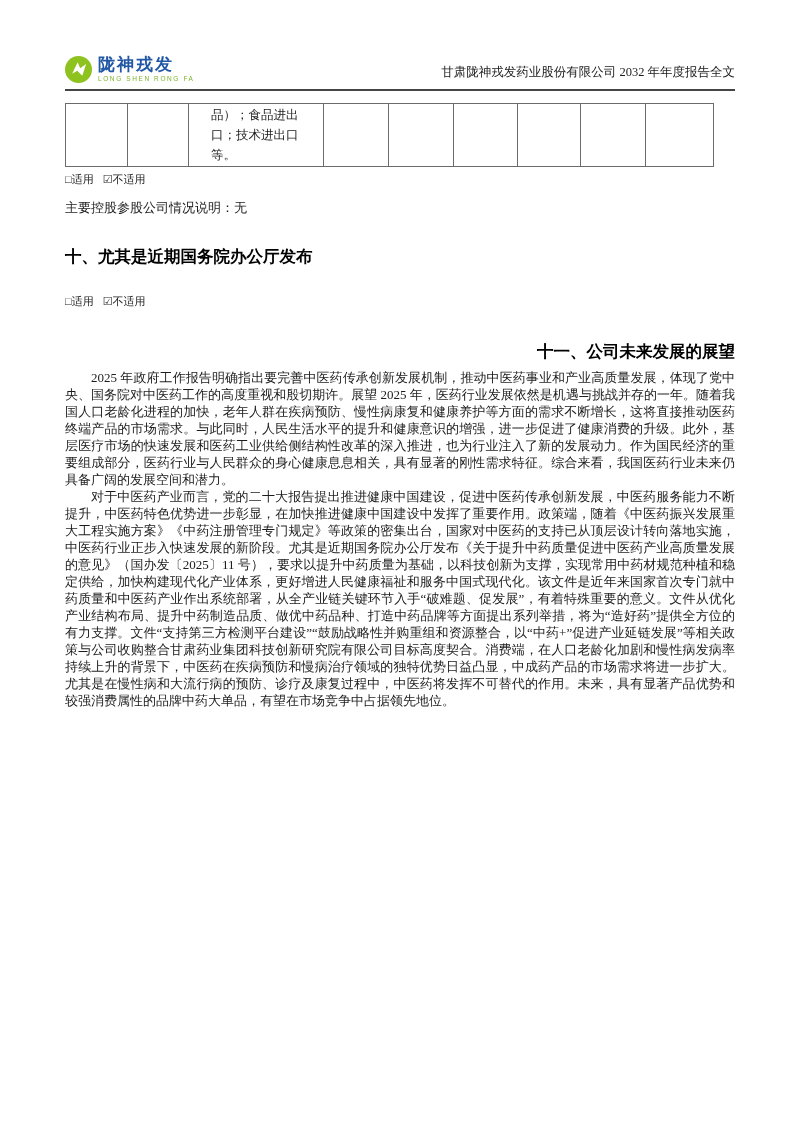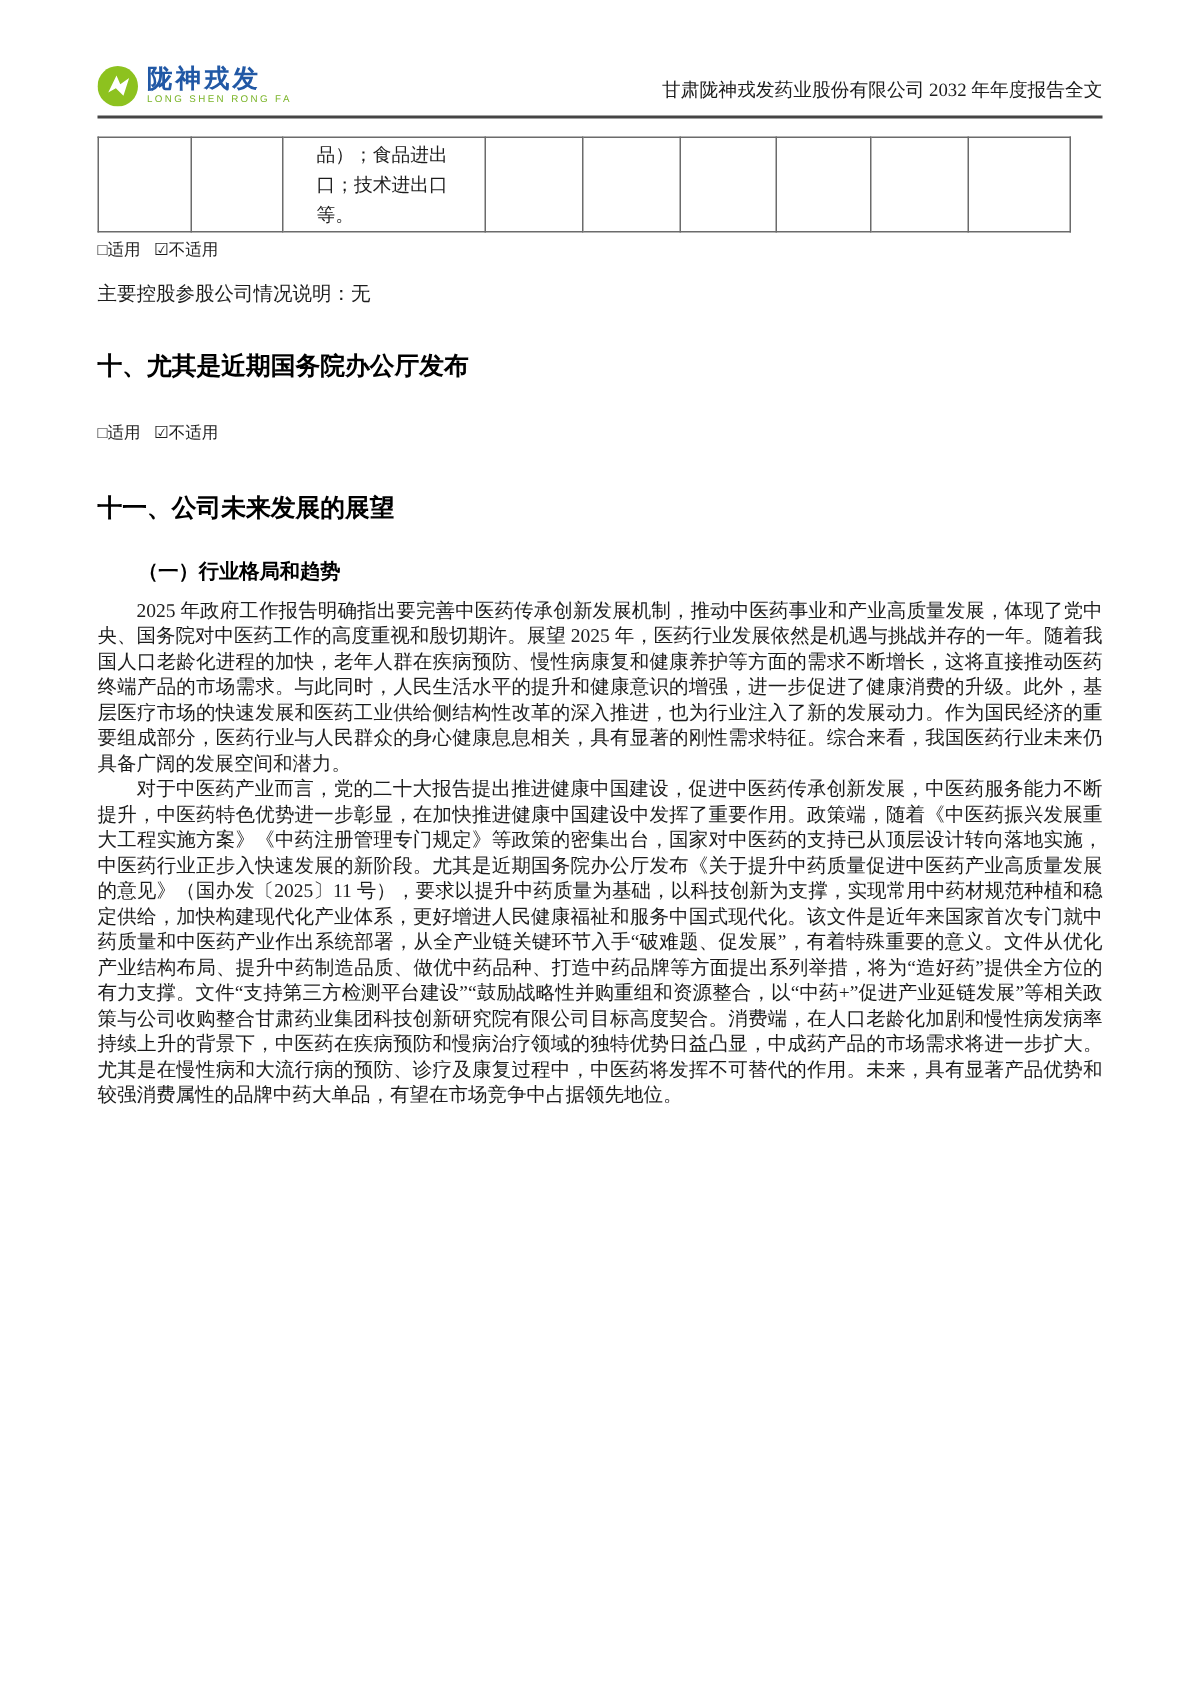--- a/index.html
+++ b/index.html
@@ -1,17 +1,17 @@
 <!DOCTYPE html>
 <html><head>
 <meta charset="utf-8">
 <style>
   html,body { margin:0; padding:0; background:#ffffff; }
   .page {
-    position:relative; width:793px; height:1008px; margin:0 auto;
+    position:relative; width:793px; height:1008px; margin:12px auto;
     background:#ffffff; overflow:hidden;
     font-family:"Liberation Serif","DejaVu Serif",serif;
     color:#1c1c1c;
   }
   .content { position:absolute; left:65px; top:0; width:670px; }
 
   
   .header {
     display:flex; justify-content:space-between; align-items:flex-end;
     padding-top:44px; padding-bottom:6px;
@@ -46,21 +46,21 @@
   .check-line .gap { display:inline-block; width:9px; }
   .mt2  { margin-top:2px; }
   .mt8  { margin-top:9px; }
 
   
   .h-major {
     font-family:"Liberation Sans","DejaVu Sans",sans-serif;
     font-weight:bold; font-size:16.5px; line-height:22px;
     margin-top:27px; color:#000;
   }
-  .h-major.second { margin-top:29px; }
+  .h-major.second { margin-top:29px;text-align:right; }
   .check-line.sec { margin-top:24px; }
   .h-sub {
     font-weight:bold; font-size:13.5px; line-height:20px;
     text-indent:2em; margin-top:21px; color:#000;
     font-family:"Liberation Sans","DejaVu Sans",sans-serif;
   }
 
   
   .body-text { margin-top:7px; }
   .body-text p {
@@ -127,21 +127,20 @@
     </div>
     <div class="line mt8">主要控股参股公司情况说明：无</div>
 
     <div class="h-major">十、尤其是近期国务院办公厅发布</div>
     <div class="check-line sec">
       <span>□适用</span><span class="gap"></span><span>☑不适用</span>
     </div>
 
     <div class="h-major second">十一、公司未来发展的展望</div>
 
-    <div class="h-sub">（一）行业格局和趋势</div>
     <div class="body-text">
       <p>2025 年政府工作报告明确指出要完善中医药传承创新发展机制，推动中医药事业和产业高质量发展，体现了党中央、国务院对中医药工作的高度重视和殷切期许。展望 2025 年，医药行业发展依然是机遇与挑战并存的一年。随着我国人口老龄化进程的加快，老年人群在疾病预防、慢性病康复和健康养护等方面的需求不断增长，这将直接推动医药终端产品的市场需求。与此同时，人民生活水平的提升和健康意识的增强，进一步促进了健康消费的升级。此外，基层医疗市场的快速发展和医药工业供给侧结构性改革的深入推进，也为行业注入了新的发展动力。作为国民经济的重要组成部分，医药行业与人民群众的身心健康息息相关，具有显著的刚性需求特征。综合来看，我国医药行业未来仍具备广阔的发展空间和潜力。</p>
       <p>对于中医药产业而言，党的二十大报告提出推进健康中国建设，促进中医药传承创新发展，中医药服务能力不断提升，中医药特色优势进一步彰显，在加快推进健康中国建设中发挥了重要作用。政策端，随着《中医药振兴发展重大工程实施方案》《中药注册管理专门规定》等政策的密集出台，国家对中医药的支持已从顶层设计转向落地实施，中医药行业正步入快速发展的新阶段。尤其是近期国务院办公厅发布《关于提升中药质量促进中医药产业高质量发展的意见》（国办发〔2025〕11 号），要求以提升中药质量为基础，以科技创新为支撑，实现常用中药材规范种植和稳定供给，加快构建现代化产业体系，更好增进人民健康福祉和服务中国式现代化。该文件是近年来国家首次专门就中药质量和中医药产业作出系统部署，从全产业链关键环节入手“破难题、促发展”，有着特殊重要的意义。文件从优化产业结构布局、提升中药制造品质、做优中药品种、打造中药品牌等方面提出系列举措，将为“造好药”提供全方位的有力支撑。文件“支持第三方检测平台建设”“鼓励战略性并购重组和资源整合，以“中药+”促进产业延链发展”等相关政策与公司收购整合甘肃药业集团科技创新研究院有限公司目标高度契合。消费端，在人口老龄化加剧和慢性病发病率持续上升的背景下，中医药在疾病预防和慢病治疗领域的独特优势日益凸显，中成药产品的市场需求将进一步扩大。尤其是在慢性病和大流行病的预防、诊疗及康复过程中，中医药将发挥不可替代的作用。未来，具有显著产品优势和较强消费属性的品牌中药大单品，有望在市场竞争中占据领先地位。</p>
     </div>
 
   </div>
 
   <div class="page-number">28</div>
 </div>
 

